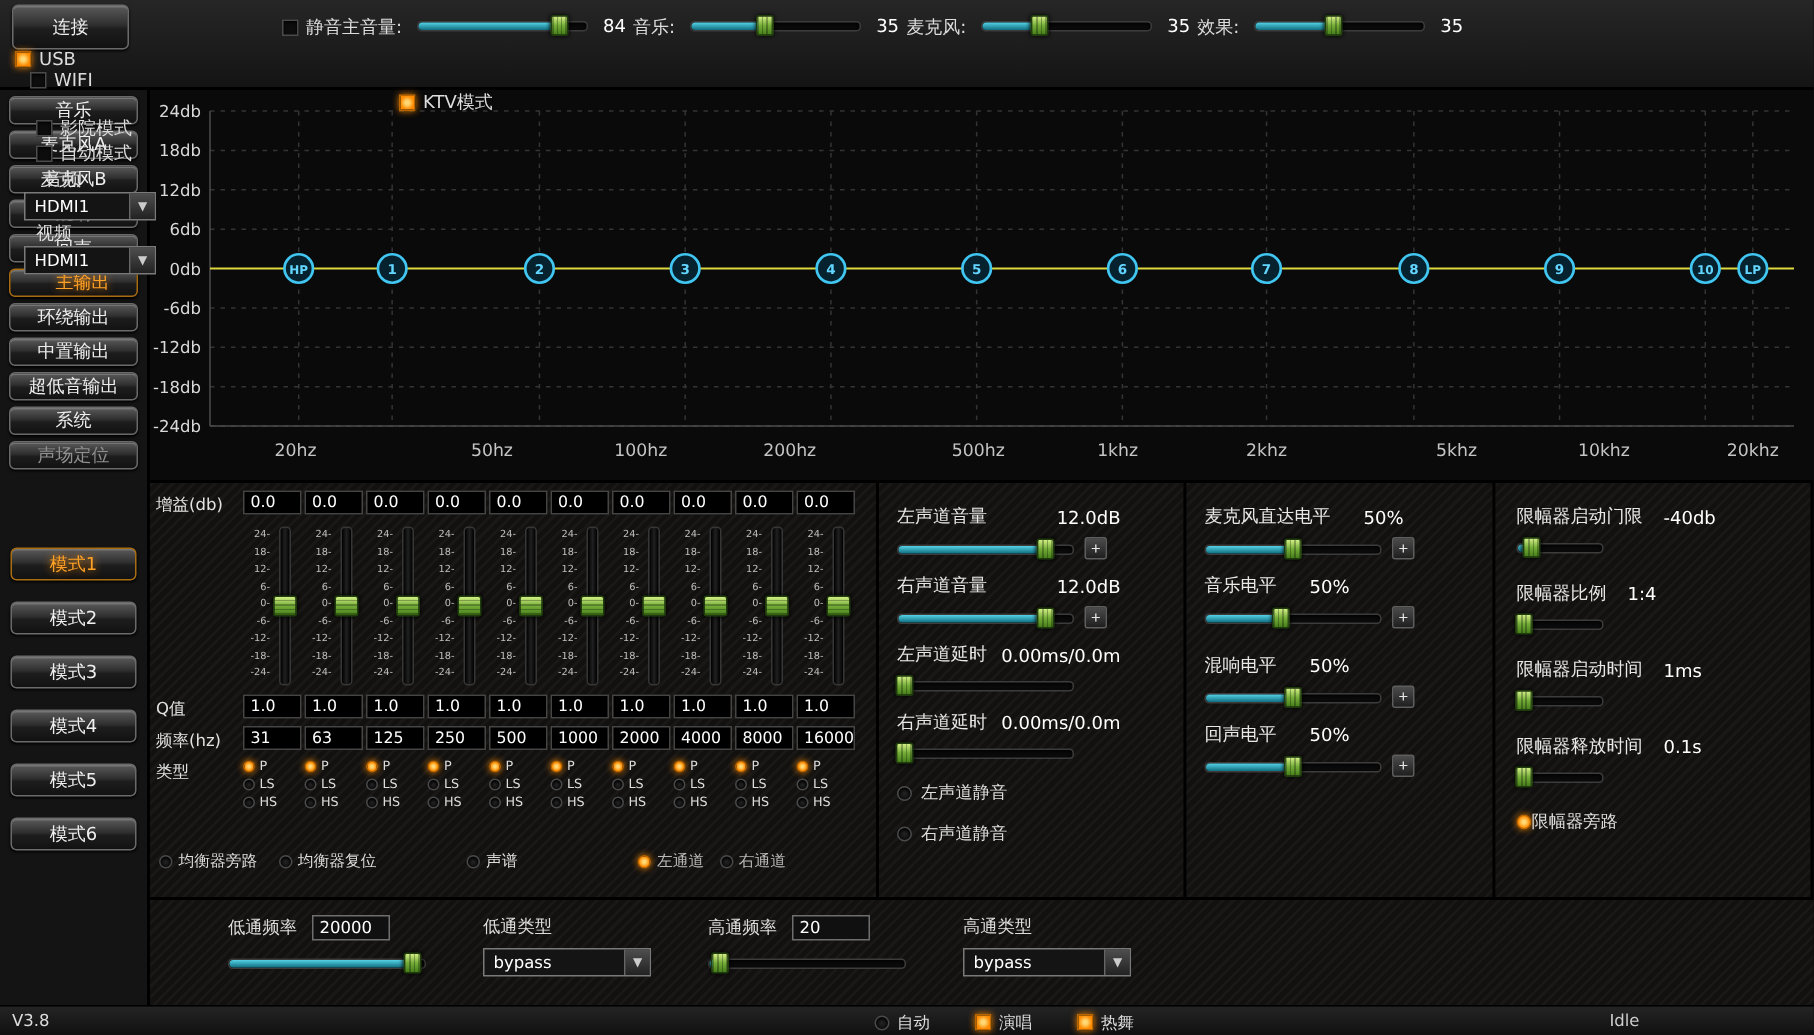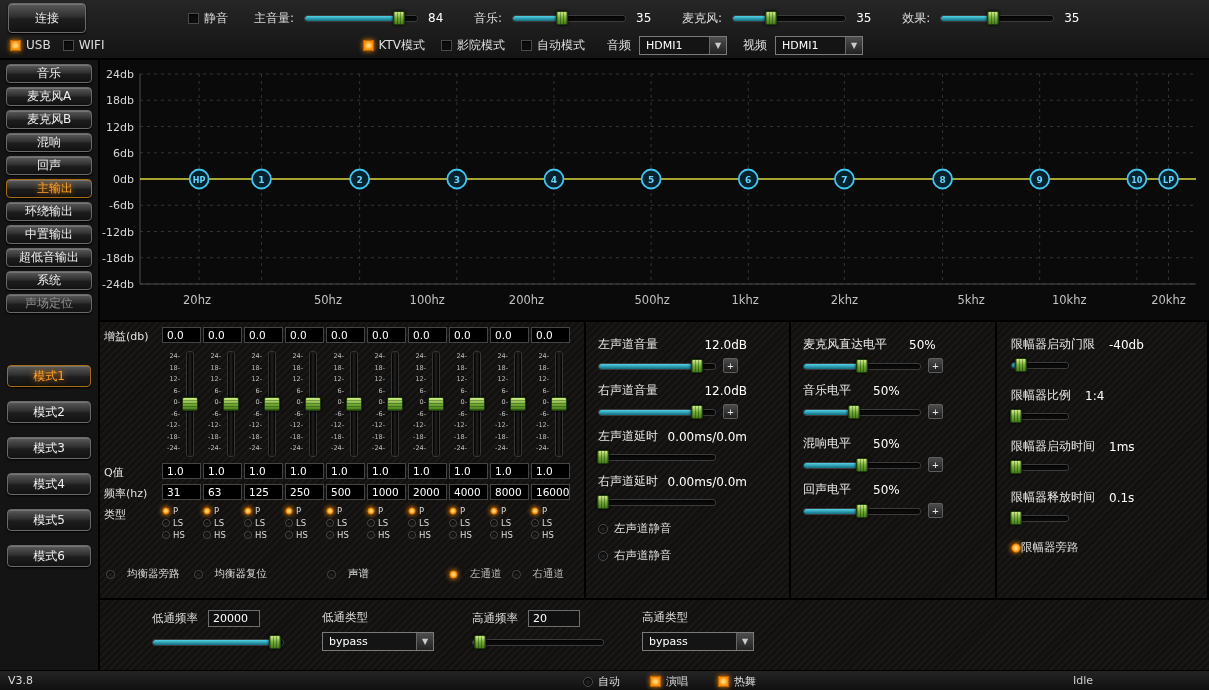--- a/index.html
+++ b/index.html
@@ -2,29 +2,29 @@
 <html><head>
 <meta charset="utf-8">
 <style>
 *{margin:0;padding:0;box-sizing:border-box;}
 html,body{width:1209px;height:690px;}
 body{background:#161616;font-family:"DejaVu Sans",sans-serif;color:#ddd;overflow:hidden;position:relative;font-size:12px;}
 
 
 .topbar{position:absolute;left:0;top:0;width:100%;height:60px;background:linear-gradient(#262626,#141414);border-bottom:2px solid #000;z-index:5;}
 .tb-row1{display:flex;align-items:center;height:32px;padding:4px 8px 0 8px;}
-.tb-row2{display:flex;align-items:center;height:26px;padding:0 8px;}
+.tb-row2{display:flex;height:26px;padding:0 8px;flex-direction:column;}
 .btn{background:linear-gradient(#5a5a5a 0%,#2f2f2f 45%,#1d1d1d 55%,#121212 100%);border:1px solid #6a6a6a;border-radius:4px;color:#efefef;text-align:center;cursor:pointer;box-shadow:0 1px 2px #000, inset 0 1px 0 rgba(255,255,255,.18);font-family:inherit;}
 .connect-btn{width:78px;height:30px;font-size:12px;}
 .chk{display:inline-block;width:11px;height:11px;background:#0d0d0d;border:1px solid #4a4a4a;box-shadow:inset 0 1px 2px #000;vertical-align:middle;}
 .rad{display:inline-block;width:10px;height:10px;border-radius:50%;background:radial-gradient(#242424,#050505);border:1px solid #4a4a4a;box-shadow:inset 0 1px 2px #000;vertical-align:middle;}
 .chk.on,.rad.on{background:radial-gradient(#ffd873 20%,#ff8a00 70%);border-color:#b96600;box-shadow:0 0 5px rgba(255,140,0,.9);}
 .tgl{display:inline-flex;align-items:center;gap:5px;cursor:pointer;white-space:nowrap;}
 .mute-group{margin-left:102px;}
-.ts-group{display:inline-flex;align-items:center;gap:10px;margin-left:26px;white-space:nowrap;}
+.ts-group{display:inline-flex;gap:10px;white-space:nowrap;}
 .ts-group:first-of-type{margin-left:14px;}
 .ts-value{min-width:20px;color:#fff;}
 .usb-group{margin-left:2px;}
 .wifi-group{margin-left:12px;}
 .ktv-group{margin-left:258px;}
 .mode-gap{margin-left:16px;}
 .src-label{margin-left:22px;}
 .dropdown{display:inline-flex;align-items:stretch;width:88px;height:19px;background:#141414;border:1px solid #7a7a7a;margin-left:8px;cursor:pointer;}
 .dd-value{flex:1;padding:0 6px;font-size:11px;line-height:17px;color:#fff;overflow:hidden;}
 .dd-btn{width:17px;background:linear-gradient(#4e4e4e,#222);border-left:1px solid #666;color:#ccc;font-size:8px;line-height:17px;text-align:center;}
@@ -68,21 +68,21 @@
 .valbox{background:#000;border:1px solid #454545;color:#fff;font-size:10.5px;line-height:15px;padding-left:4px;height:16px;}
 .vslider-cell{display:flex;justify-content:center;}
 .vticks{font-size:6.5px;line-height:11.5px;color:#c0c0c0;text-align:right;width:15px;padding-top:3px;}
 .vtrackwrap{position:relative;width:16px;height:106px;margin-left:2px;margin-top:3px;}
 .vtrack{position:absolute;left:4px;top:0;width:8px;height:100%;background:linear-gradient(90deg,#000,#202020,#000);border:1px solid #363636;border-radius:3px;}
 .vhandle{position:absolute;left:0;top:calc(50% - 7px);width:16px;height:14px;border-radius:2px;border:1px solid #1f3d0c;background-image:repeating-linear-gradient(0deg,rgba(0,0,0,.28) 0 1px,transparent 1px 3px),linear-gradient(180deg,#d2ef84,#74ad37 50%,#477f1b);box-shadow:0 0 3px #000;}
 .type-cell{display:flex;flex-direction:column;gap:2px;padding-top:1px;}
 .type-opt{display:flex;align-items:center;gap:3px;font-size:8.5px;color:#ddd;cursor:pointer;}
 .type-opt .rad{width:8px;height:8px;}
 .eq-footer{display:flex;align-items:center;margin-top:4px;padding-left:2px;font-size:10.5px;color:#ddd;}
-.foot-item{display:inline-flex;align-items:center;gap:12px;cursor:pointer;white-space:nowrap;}
+.foot-item{display:inline-flex;align-items:center;gap:4px;cursor:pointer;white-space:nowrap;}
 .foot-item .rad{width:9px;height:9px;}
 .foot-item:nth-child(2){margin-left:14px;}
 .foot-item:nth-child(3){margin-left:60px;}
 .foot-item:nth-child(4){margin-left:40px;color:#b9b9b9;padding-left:40px;}
 .foot-item:nth-child(5){margin-left:10px;color:#b9b9b9;}
 
 
 .prow{margin-bottom:9px;}
 .phead{display:flex;align-items:center;font-size:12px;color:#e8e8e8;margin-bottom:5px;white-space:nowrap;}
 .channel-panel .pvalue{margin-left:auto;margin-right:30px;color:#fff;}

